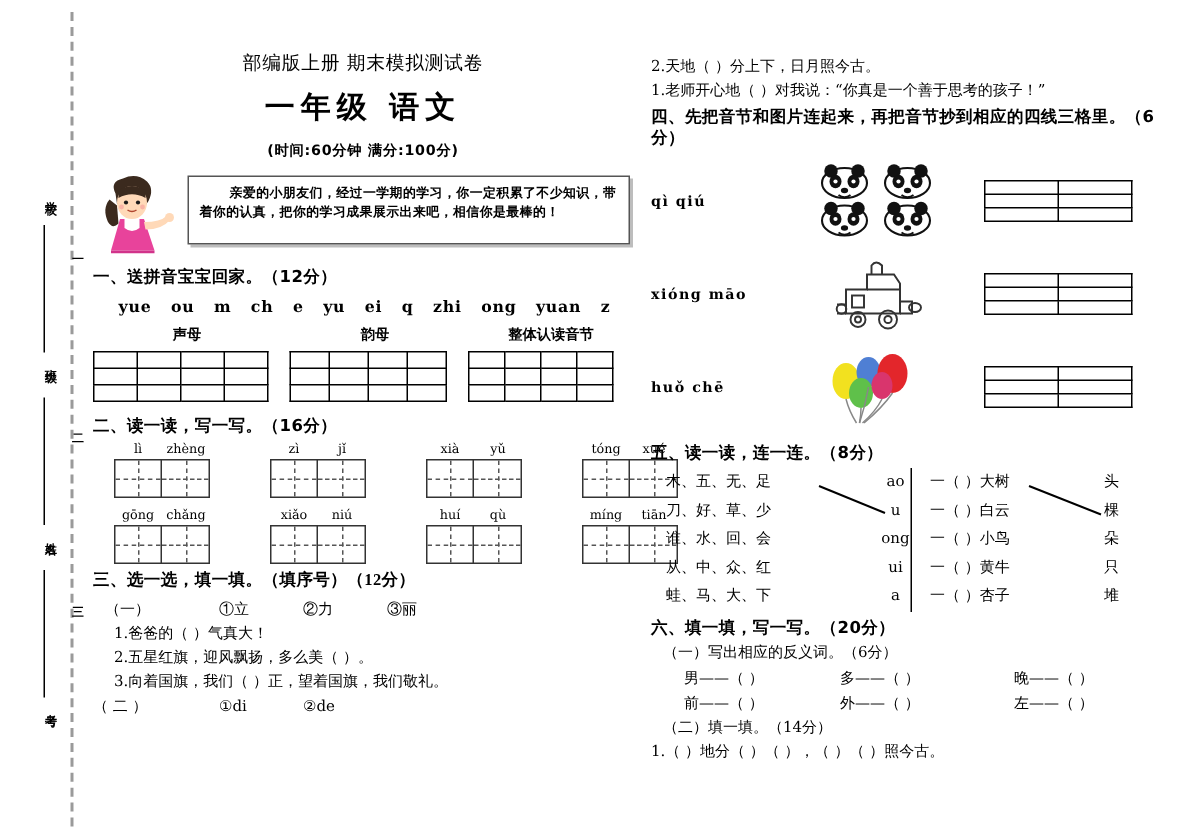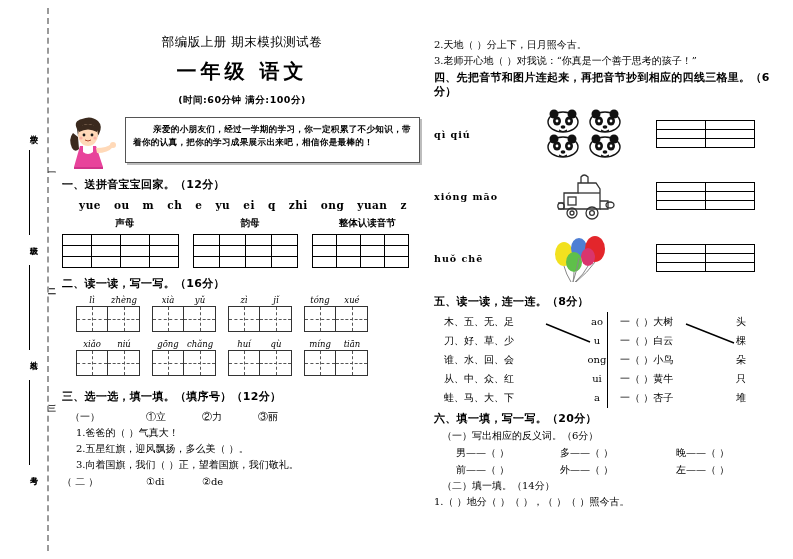--- a/index.html
+++ b/index.html
@@ -73,21 +73,21 @@
   .cat-c{ width:110px; }
   .grid-row{ display:flex; gap:14px; margin-top:2px; }
   table.gtab{ border-collapse:collapse; }
   table.gtab td{ border:1.3px solid #000; height:11px; }
   .g1 td{ width:29px; }
   .g2 td{ width:26px; }
   .g3 td{ width:24px; }
 
   
   .tz-block{ margin-top:2px; }
-  .tz-row{ display:flex; gap:12px; margin-left:14px;font-style:italic; }
+  .tz-row{ display:flex; gap:40px; margin-left:14px; }
   .tz-item{ }
   .tz-lbl{ display:flex; font-size:8.5px; font-family:"DejaVu Serif","Liberation Serif",serif;
            margin-bottom:1px; }
   .tz-lbl span{ width:32px; text-align:center; }
   .tz-cells{ display:flex; }
   .tz{ width:32px; height:26px; border:1.2px solid #333; position:relative; background:#fff; }
   .tz + .tz{ border-left:none; }
   .tz:before{ content:""; position:absolute; left:0; right:0; top:50%;
               border-top:1px dashed #555; }
   .tz:after{ content:""; position:absolute; top:0; bottom:0; left:50%;
@@ -267,75 +267,75 @@
           <span>lì</span>
           <span>zhèng</span>
         </div>
         <div class="tz-cells">
               <div class="tz"></div>
               <div class="tz"></div>
             </div>
       </div>
       <div class="tz-item">
         <div class="tz-lbl">
+          <span>zì</span>
+          <span>jǐ</span>
+        </div>
+        <div class="tz-cells">
+              <div class="tz"></div>
+              <div class="tz"></div>
+            </div>
+      </div>
+      <div class="tz-item">
+        <div class="tz-lbl">
           <span>xià</span>
           <span>yǔ</span>
         </div>
         <div class="tz-cells">
               <div class="tz"></div>
               <div class="tz"></div>
             </div>
       </div>
       <div class="tz-item">
         <div class="tz-lbl">
-          <span>zì</span>
-          <span>jǐ</span>
-        </div>
-        <div class="tz-cells">
-              <div class="tz"></div>
-              <div class="tz"></div>
-            </div>
-      </div>
-      <div class="tz-item">
-        <div class="tz-lbl">
           <span>tóng</span>
           <span>xué</span>
         </div>
         <div class="tz-cells">
               <div class="tz"></div>
               <div class="tz"></div>
             </div>
       </div>
     </div>
 
     <div class="tz-spacer"></div>
 
     <div class="tz-row">
       <div class="tz-item">
         <div class="tz-lbl">
+          <span>gōng</span>
+          <span>chǎng</span>
+        </div>
+        <div class="tz-cells">
+              <div class="tz"></div>
+              <div class="tz"></div>
+            </div>
+      </div>
+      <div class="tz-item">
+        <div class="tz-lbl">
           <span>xiǎo</span>
           <span>niú</span>
         </div>
         <div class="tz-cells">
               <div class="tz"></div>
               <div class="tz"></div>
             </div>
       </div>
       <div class="tz-item">
         <div class="tz-lbl">
-          <span>gōng</span>
-          <span>chǎng</span>
-        </div>
-        <div class="tz-cells">
-              <div class="tz"></div>
-              <div class="tz"></div>
-            </div>
-      </div>
-      <div class="tz-item">
-        <div class="tz-lbl">
           <span>huí</span>
           <span>qù</span>
         </div>
         <div class="tz-cells">
               <div class="tz"></div>
               <div class="tz"></div>
             </div>
       </div>
       <div class="tz-item">
         <div class="tz-lbl">
@@ -343,21 +343,21 @@
           <span>tiān</span>
         </div>
         <div class="tz-cells">
               <div class="tz"></div>
               <div class="tz"></div>
             </div>
       </div>
     </div>
   </div>
 
-  <div class="sec-head" style="margin-top:14px;">三、选一选，填一填。（填序号）（12分）</div>
+  <div class="sec-head" style="margin-top:4px;font-family:Liberation Serif, serif;">三、选一选，填一填。（填序号）（12分）</div>
 
   <div style="display:flex;font-size:10px;font-family:'DejaVu Serif','Liberation Serif',serif;line-height:17px;margin-left:8px;">
     <div style="width:76px;">（一）</div>
     <div style="width:56px;">①立</div>
     <div style="width:56px;">②力</div>
     <div style="width:56px;">③丽</div>
   </div>
 
   <div class="q-line">1.爸爸的（  ）气真大！</div>
   <div class="q-line">2.五星红旗，迎风飘扬，多么美（  ）。</div>
@@ -367,21 +367,21 @@
     <div style="width:84px;">（ 二 ）</div>
     <div style="width:56px;">①di</div>
     <div style="width:56px;">②de</div>
   </div>
 
 </div>
 
 <div id="col-right">
 
   <div class="q-line0" style="margin-top:37px;">2.天地（  ）分上下，日月照今古。</div>
-  <div class="q-line0">3.老师开心地（  ）对我说：“你真是一个善于思考的孩子！”</div>
+  <div class="q-line0">1.老师开心地（  ）对我说：“你真是一个善于思考的孩子！”</div>
 
   <div class="sec-head" style="margin:2px 0 4px 0;">四、先把音节和图片连起来，再把音节抄到相应的四线三格里。（6分）</div>
 
   <div class="match-row">
     <div class="match-py">qì  qiú</div>
     <div class="match-pic">
       <svg width="84" height="52" viewBox="0 0 84 52">
         <g>
           <g transform="translate(2,2)">
             <ellipse cx="17" cy="12" rx="15" ry="10" fill="#fff" stroke="#111" stroke-width="1.4"></ellipse>

